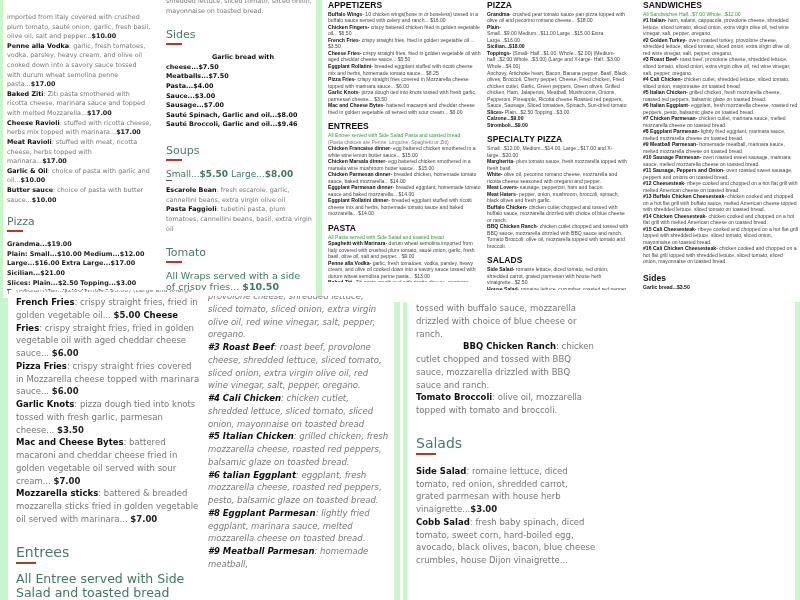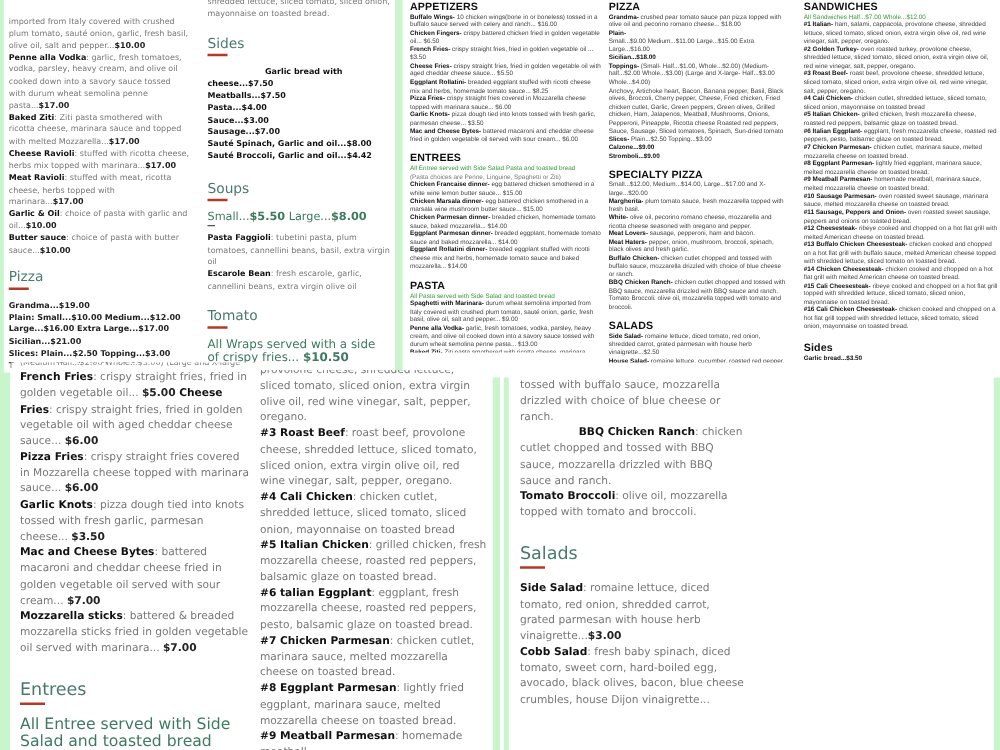--- a/index.html
+++ b/index.html
@@ -59,32 +59,32 @@
   <div style="height:12px;"></div>
   <div class="heading" style="font-size:11px;">Sides</div>
   <div class="underline"></div>
   <div id="tm-sides">
       <div class="item"><b style="color: rgb(17, 17, 17); margin-left: 46px;">Garlic bread with cheese...$7.50</b></div>
       <div class="item"><b style="color: rgb(17, 17, 17);">Meatballs...$7.50</b></div>
       <div class="item"><b style="color: rgb(17, 17, 17);">Pasta...$4.00</b></div>
       <div class="item"><b style="color: rgb(17, 17, 17);">Sauce...$3.00</b></div>
       <div class="item"><b style="color: rgb(17, 17, 17);">Sausage...$7.00</b></div>
       <div class="item"><b style="color: rgb(17, 17, 17);">Sauté Spinach, Garlic and oil...$8.00</b></div>
-      <div class="item"><b style="color: rgb(17, 17, 17);">Sauté Broccoli, Garlic and oil...$4.42</b></div>
+      <div class="item"><b style="color: rgb(17, 17, 17);">Sauté Broccoli, Garlic and oil...$9.46</b></div>
     </div>
   <div style="height:14px;"></div>
   <div class="heading" style="font-size:11px;">Soups</div>
   <div class="underline"></div>
   <div class="sub-heading" style="font-size:9px;">
     <span>Small...</span><b>$5.50</b><span> Large...</span><b>$8.00</b>
   </div>
   <div class="underline" style="width:6px;height:1px;background:#555;margin:1px 0 5px 0;"></div>
   <div id="tm-soups">
+      <div class="item"><span style="font-weight: bold; color: rgb(17, 17, 17);">Escarole Bean</span><span>: fresh escarole, garlic, cannellini beans, extra virgin olive oil</span></div>
       <div class="item"><span style="font-weight: bold; color: rgb(17, 17, 17);">Pasta Faggioli</span><span>: tubetini pasta, plum tomatoes, cannellini beans, basil, extra virgin oil</span></div>
-      <div class="item"><span style="font-weight: bold; color: rgb(17, 17, 17);">Escarole Bean</span><span>: fresh escarole, garlic, cannellini beans, extra virgin olive oil</span></div>
     </div>
   <div style="height:12px;"></div>
   <div class="heading" style="font-size:11px;">Tomato</div>
   <div class="underline"></div>
   <div class="sub-heading" style="font-size:9.5px;line-height:1.15;">
     <span>All Wraps served with a side of crispy fries...</span> <b>$10.50</b>
   </div>
 </div>
 
 <div class="panel print" style="left:326px;top:0;width:157px;height:282px;padding:0 2px 0 2px;">
@@ -184,28 +184,27 @@
       <div class="item"><span style="font-weight: bold; color: rgb(17, 17, 17);">Mac and Cheese Bytes</span><span>: battered macaroni and cheddar cheese fried in golden vegetable oil served with sour cream... </span><span class="price">$7.00</span></div>
       <div class="item"><span style="font-weight: bold; color: rgb(17, 17, 17);">Mozzarella sticks</span><span>: battered &amp; breaded mozzarella sticks fried in golden vegetable oil served with marinara... </span><span class="price">$7.00</span></div>
     </div>
   <div style="height:18px;"></div>
   <div class="heading" style="font-size:14px;">Entrees</div>
   <div class="underline" style="width:20px;"></div>
   <div class="sub-heading" style="font-size:12.5px;line-height:1.18;">All Entree served with Side Salad and toasted bread</div>
 
 </div>
 
-<div class="panel web" style="left:206px;top:296px;width:188px;height:304px;padding:0 4px 15px 2px;font-size:8.5px;">
+<div class="panel web" style="left:206px;top:296px;width:188px;height:304px;padding:0 4px 15px 2px;font-size:8.5px;font-style:italic;">
   <div class="item" style="margin-top:-6px;">provolone cheese, shredded lettuce, sliced tomato, sliced onion, extra virgin olive oil, red wine vinegar, salt, pepper, oregano.</div>
   <div id="bm-items">
       <div class="item"><span style="font-weight: bold; color: rgb(17, 17, 17);">#3 Roast Beef</span><span>: roast beef, provolone cheese, shredded lettuce, sliced tomato, sliced onion, extra virgin olive oil, red wine vinegar, salt, pepper, oregano.</span></div>
       <div class="item"><span style="font-weight: bold; color: rgb(17, 17, 17);">#4 Cali Chicken</span><span>: chicken cutlet, shredded lettuce, sliced tomato, sliced onion, mayonnaise on toasted bread</span></div>
       <div class="item"><span style="font-weight: bold; color: rgb(17, 17, 17);">#5 Italian Chicken</span><span>: grilled chicken, fresh mozzarella cheese, roasted red peppers, balsamic glaze on toasted bread.</span></div>
       <div class="item"><span style="font-weight: bold; color: rgb(17, 17, 17); margin-top: 16px;">#6 talian Eggplant</span><span>: eggplant, fresh mozzarella cheese, roasted red peppers, pesto, balsamic glaze on toasted bread.</span></div>
-      <div class="item"><span style="font-weight: bold; color: rgb(17, 17, 17);">#7 Chicken Parmesan</span><span>: chicken cutlet, marinara sauce, melted mozzarella cheese on toasted bread.</span></div>
       <div class="item"><span style="font-weight: bold; color: rgb(17, 17, 17);">#8 Eggplant Parmesan</span><span>: lightly fried eggplant, marinara sauce, melted mozzarella cheese on toasted bread.</span></div>
       <div class="item"><span style="font-weight: bold; color: rgb(17, 17, 17);">#9 Meatball Parmesan</span><span>: homemade meatball,</span></div>
     </div>
 </div>
 
 <div class="panel web" style="left:408px;top:302px;width:192px;height:298px;padding:0 4px 0 8px;font-size:8.5px;">
   <div id="br-items">
       <div class="item"><span>tossed with buffalo sauce, mozzarella drizzled with choice of blue cheese or ranch.</span></div>
       <div class="item"><span style="font-weight: bold; color: rgb(17, 17, 17); padding-left: 47px;">BBQ Chicken Ranch</span><span>: chicken cutlet chopped and tossed with BBQ sauce, mozzarella drizzled with BBQ sauce and ranch.</span></div>
       <div class="item"><span style="font-weight: bold; color: rgb(17, 17, 17);">Tomato Broccoli</span><span>: olive oil, mozzarella topped with tomato and broccoli.</span></div>

